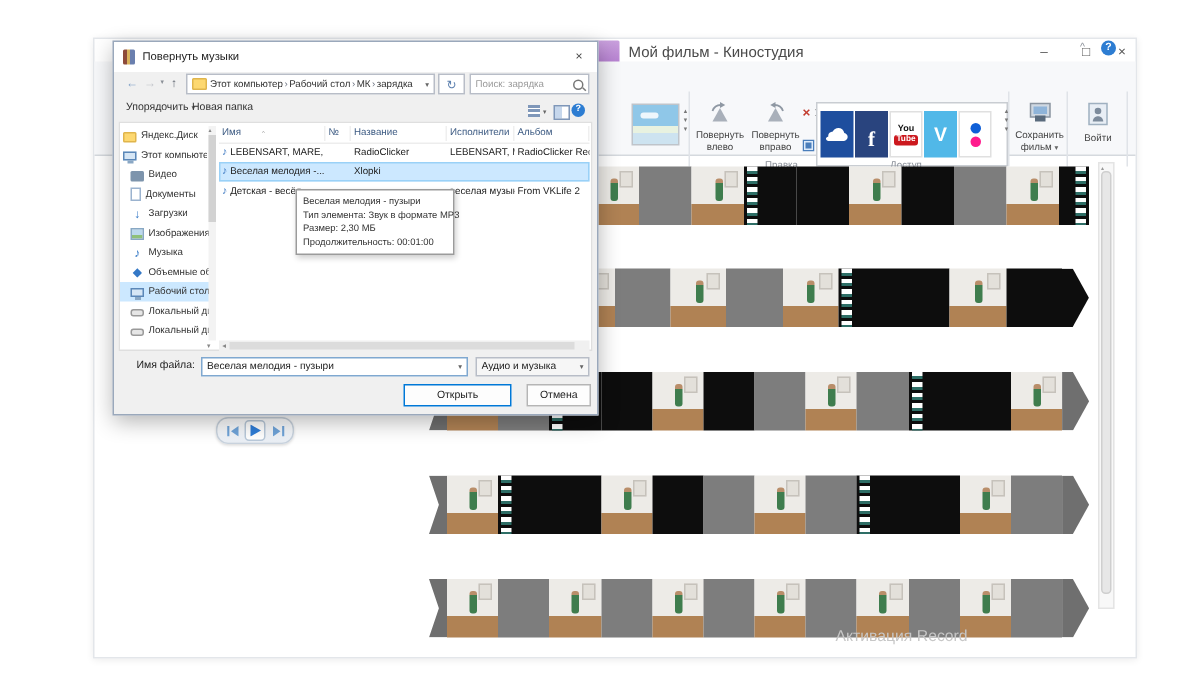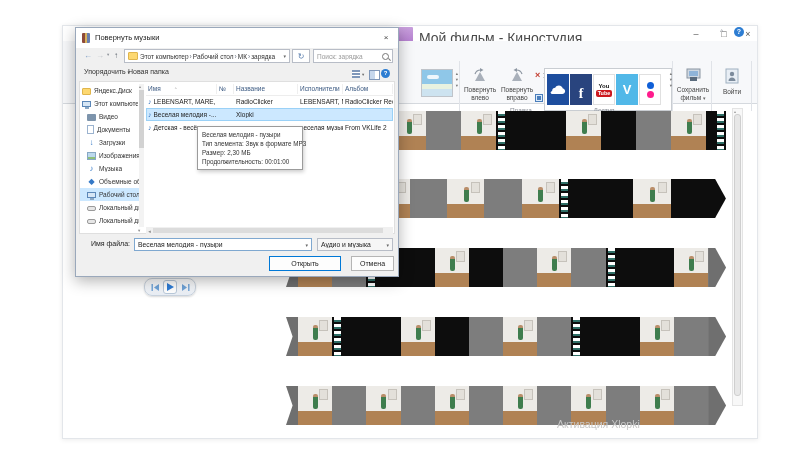--- a/index.html
+++ b/index.html
@@ -3,21 +3,21 @@
 <meta charset="utf-8">
 <style>
   html,body{margin:0;padding:0;background:#fff}
   #canvas{position:relative;width:800px;height:450px;background:#fff;overflow:hidden;
           font-family:"Liberation Sans",sans-serif;color:#333}
   .abs{position:absolute}
 
   
   #appwin{position:absolute;left:62px;top:25px;width:694px;height:412px;background:#fff;
           border:1px solid #e3e6ea;box-shadow:0 1px 5px rgba(0,0,0,.08)}
-  #title-text{left:356px;top:4px;font-size:14px;color:#4a4a4a;white-space:nowrap}
+  #title-text{left:356px;top:4px;font-size:10px;color:#4a4a4a;white-space:nowrap}
   .winbtn{top:2px;width:18px;height:12px;text-align:center;font-size:9px;color:#5a5a5a;line-height:12px}
   #btn-min{left:624px}#btn-max{left:652px}#btn-close{left:676px}
   #ctx-tab{left:333px;top:1px;width:17px;height:16px;background:linear-gradient(#c9a0dd,#b57fd0);border-radius:1px 1px 0 0}
   #ribbon{left:0;top:15px;width:694px;height:62px;background:#f7f8fa;border-bottom:1px solid #d5d9de}
   #rib-collapse{left:657px;top:2px;font-size:7px;color:#8a8f98}
   #rib-help{left:671px;top:1px;width:10px;height:10px;border-radius:50%;background:#2d7dd2;color:#fff;
             font-size:7px;font-weight:bold;text-align:center;line-height:10px}
   .vsep{top:20px;width:1px;height:50px;background:#e0e3e8}
   #gal-thumb{left:358px;top:28px;width:30px;height:26px;border:1px solid #bfc4ca;
              background:linear-gradient(180deg,#8fc7e8 0 55%,#e8f2e0 55% 72%,#cde3f0 72%)}
@@ -369,21 +369,21 @@
           </svg>
       </span>
       <span class="pbtn">
         <svg width="9" height="7" viewBox="0 0 9 7">
             <polygon points="1,0 6,3.5 1,7" fill="#6fa3d8"></polygon>
             <rect x="7.1" y="0" width="1.4" height="7" fill="#6fa3d8"></rect>
           </svg>
       </span>
     </div>
 
-    <div class="abs" id="watermark">Активация Xlopki</div>
+    <div class="abs" id="watermark">Активация Record</div>
   </div>
 
   <div id="dlg">
     <div id="dlg-titlebar"></div>
     <div class="abs" id="dlg-icon"></div>
     <div class="abs" id="dlg-title">Повернуть музыки</div>
     <div class="abs" id="dlg-close">×</div>
 
     <div class="abs navglyph" id="nav-back">←</div>
     <div class="abs navglyph" id="nav-fwd">→</div>

